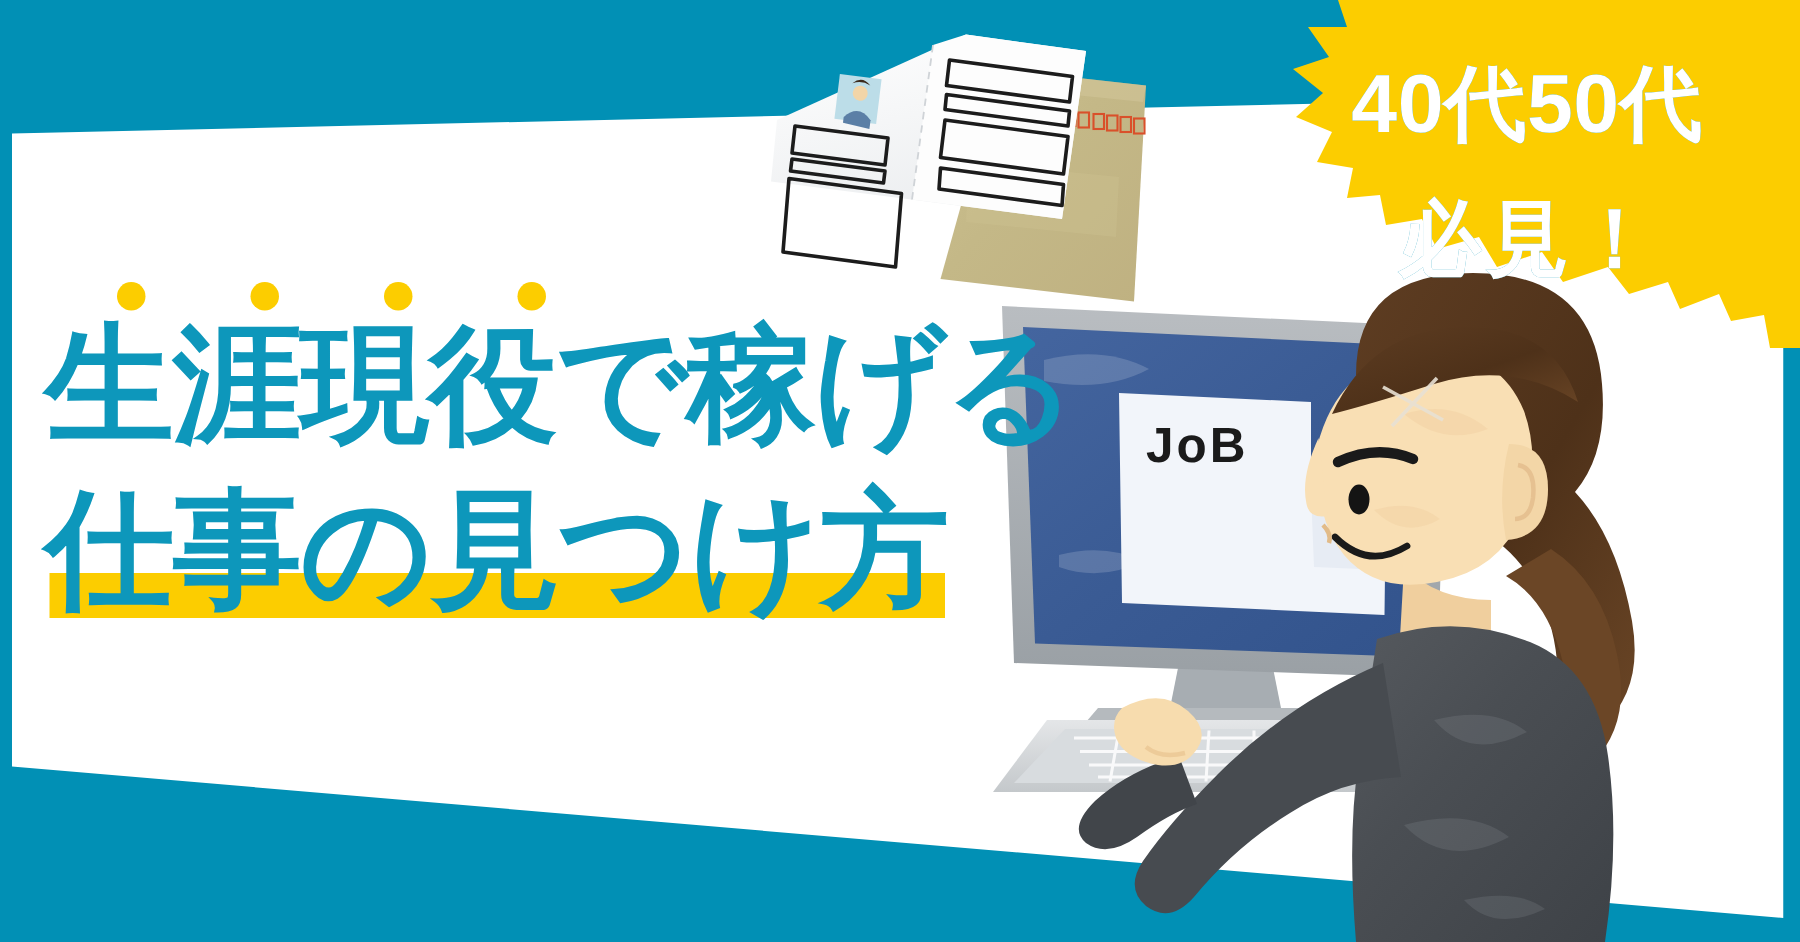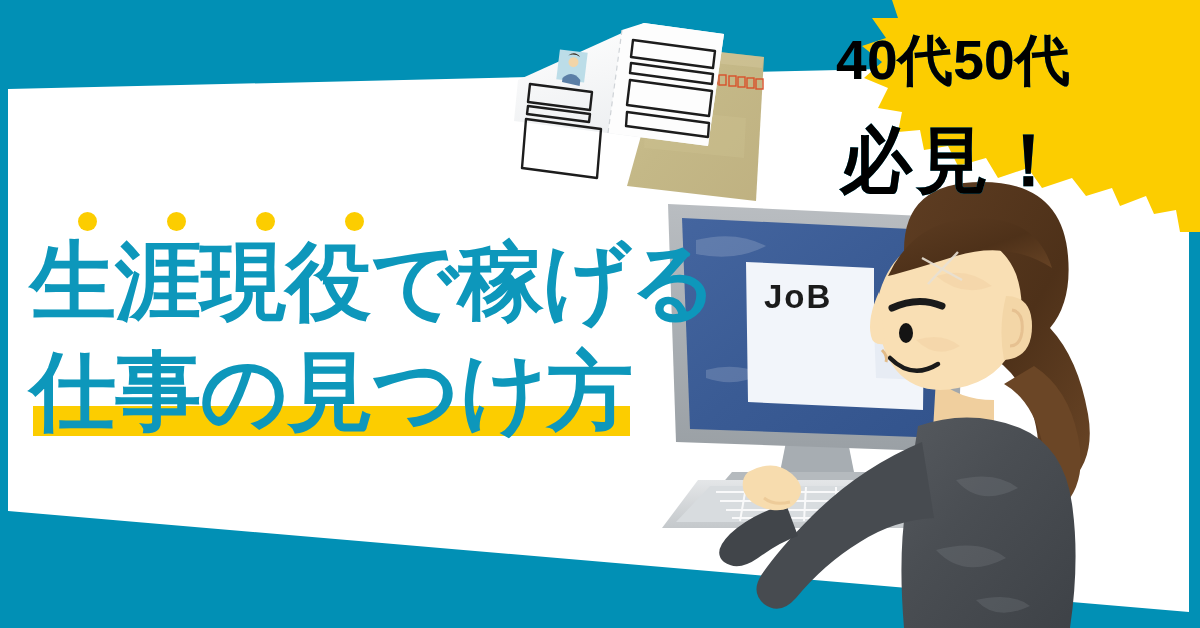--- a/index.html
+++ b/index.html
@@ -19,30 +19,30 @@
     z-index:2;
   }
 
   
   .badge{
     position:absolute;right:0;top:0;width:372px;height:232px;z-index:40;
   }
   .badge svg{display:block;width:372px;height:232px;}
   .badge-text{
     position:absolute;left:0;top:0;width:372px;height:232px;
-    display:flex;flex-direction:column;justify-content:center;
-    color:#000000;font-weight:700;letter-spacing:.02em;
+    display:flex;flex-direction:column;align-items:center;justify-content:center;
+    color:#ffffff;font-weight:700;letter-spacing:.02em;
     text-shadow:0 0 0 #0d97bb;
     z-index:41;
   }
   .badge-l1{font-size:55px;line-height:1.02;margin-left:8px;}
-  .badge-l2{font-size:72px;line-height:1.12;margin-left:12px;letter-spacing:.06em;margin-top:32px;}
-
-  
-  .headline{position:absolute;left:30px;top:212px;z-index:30;}
+  .badge-l2{font-size:55px;line-height:1.12;margin-left:12px;letter-spacing:.06em;margin-top:32px;}
+
+  
+  .headline{position:absolute;left:30px;top:188px;z-index:30;}
   .dots{position:relative;height:22px;width:560px;margin-left:6px;}
   .dot{position:absolute;top:0;width:19px;height:19px;border-radius:50%;background:#fccd00;}
   .hl-line{
     position:relative;color:#0d97bb;font-weight:700;
     font-size:86px;line-height:1.0;white-space:nowrap;letter-spacing:-0.01em;
   }
   .hl1{margin-top:4px;}
   .hl2{margin-top:24px;}
   .hl-mark{
     position:absolute;left:3px;bottom:-2px;width:597px;height:30px;

